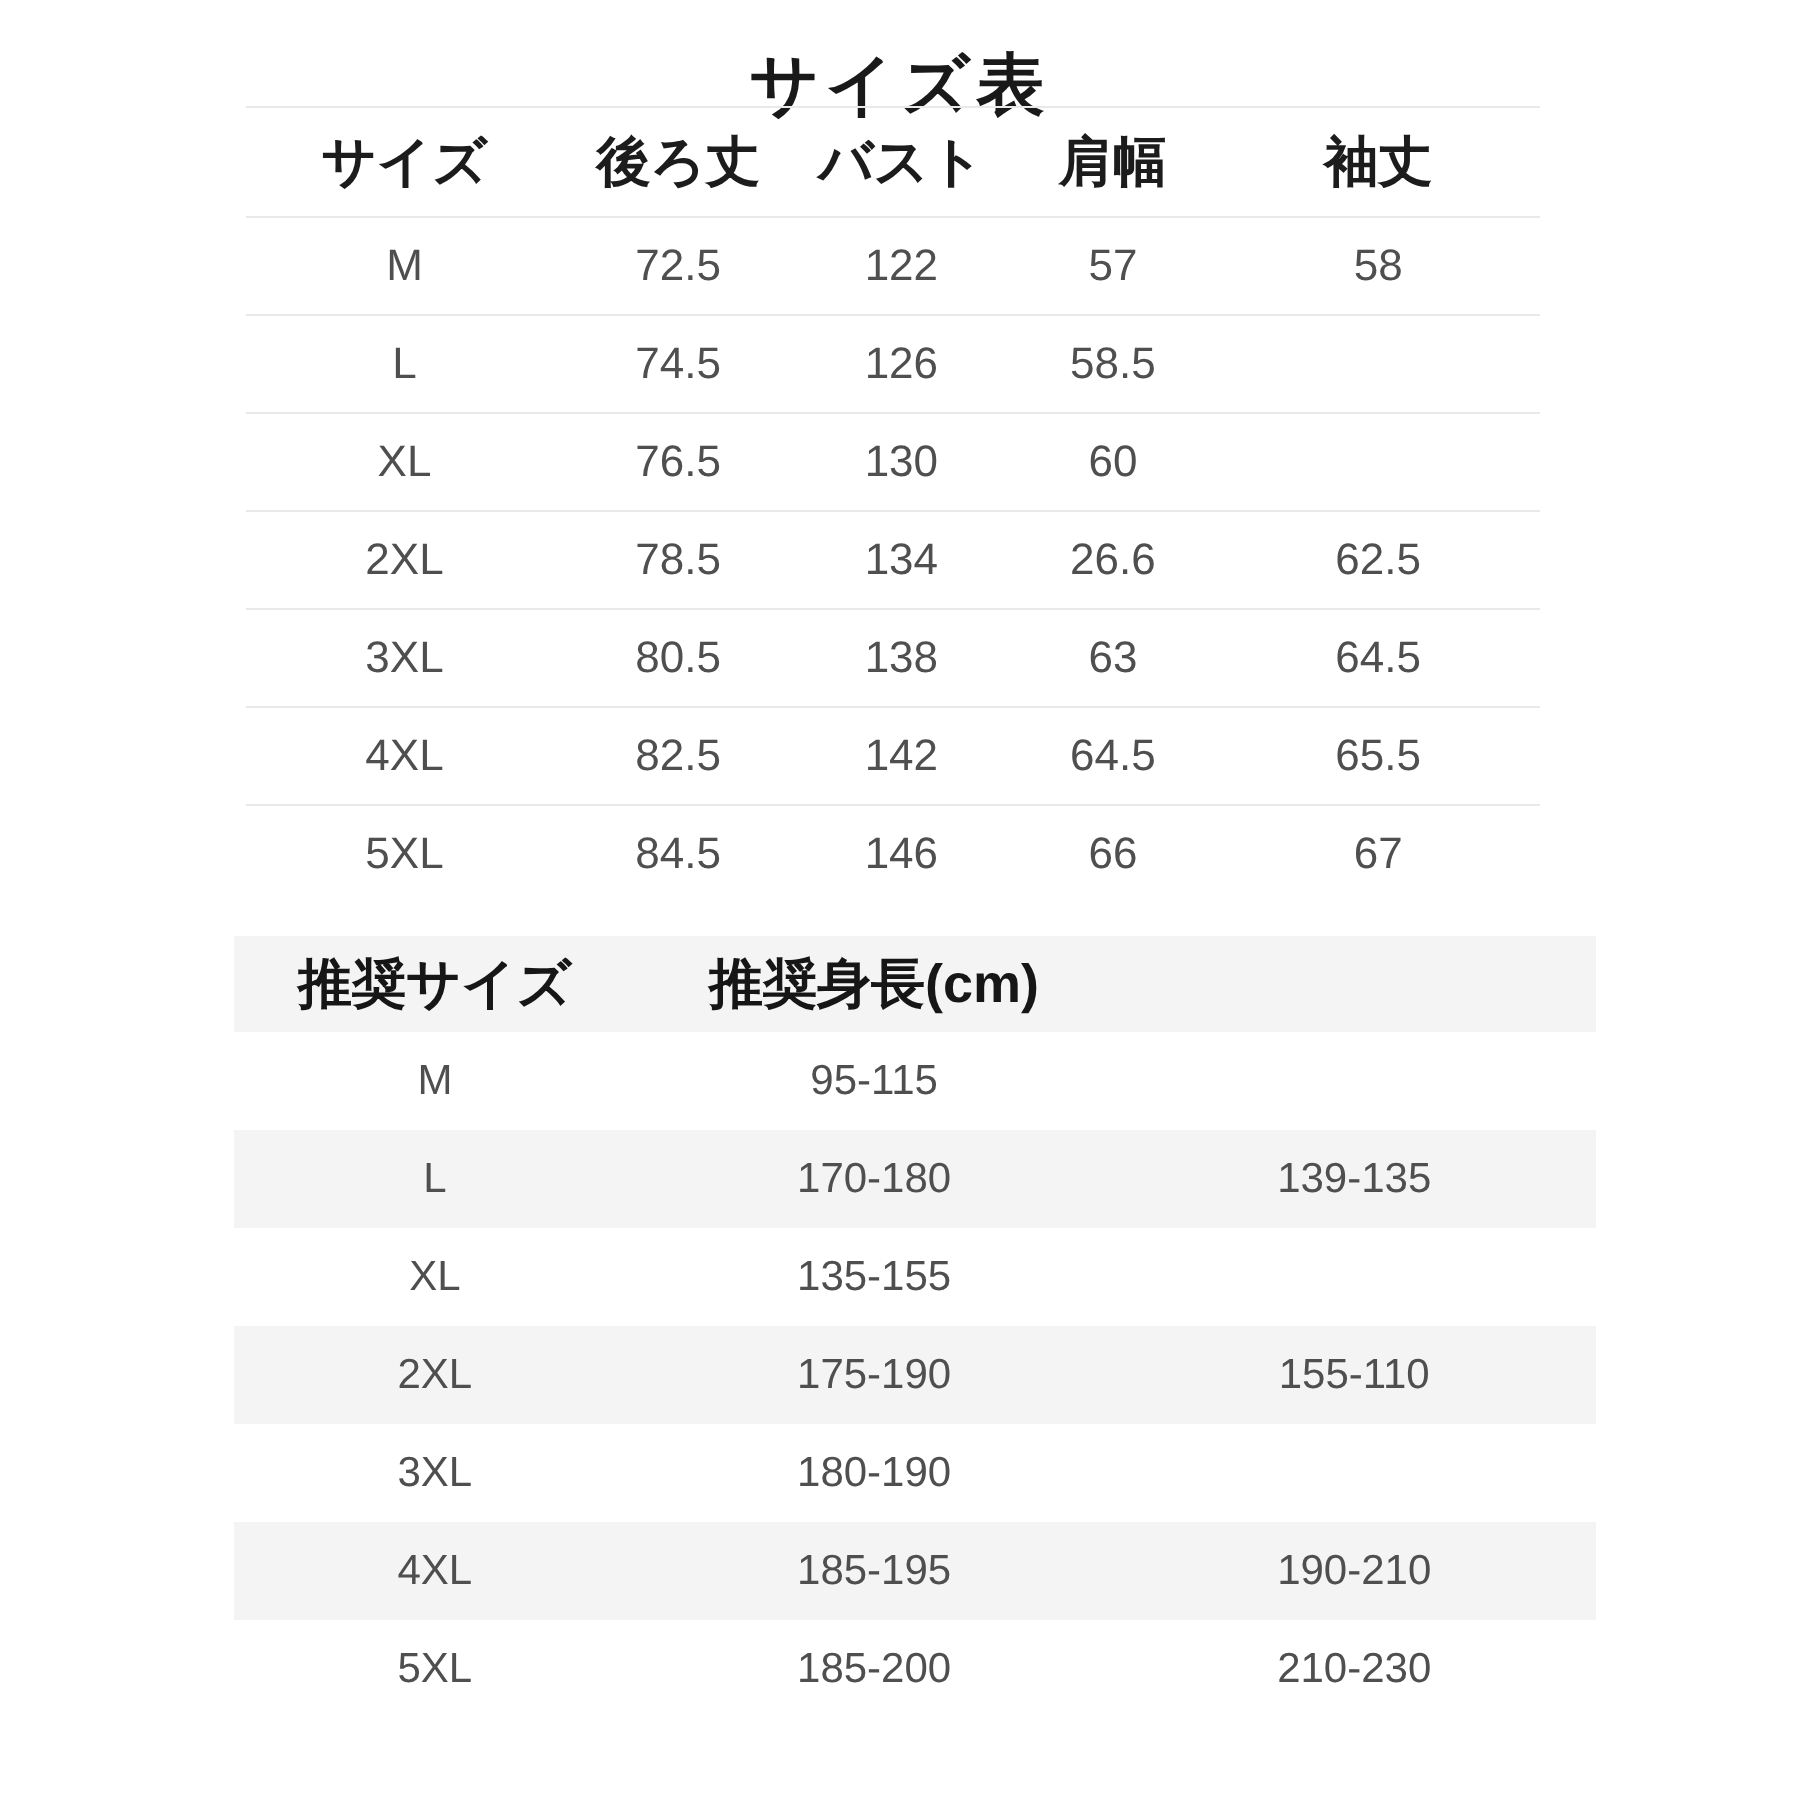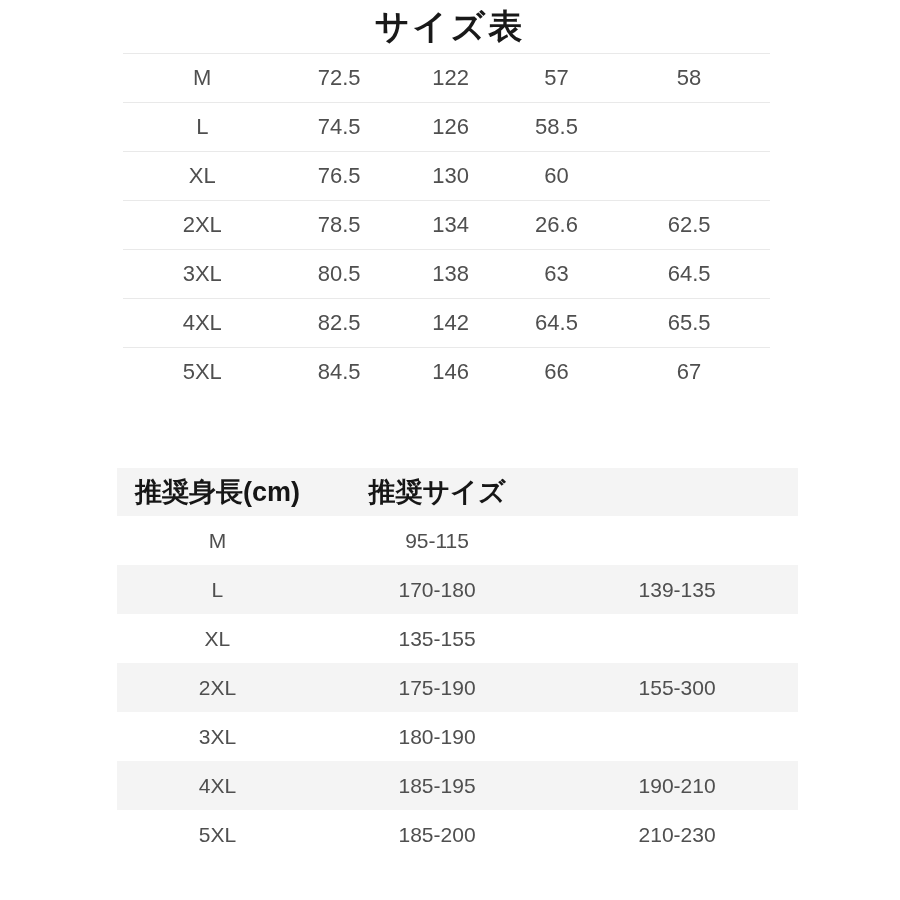--- a/index.html
+++ b/index.html
@@ -1,21 +1,21 @@
 <!DOCTYPE html>
 <html><head>
 <meta charset="utf-8">
 <style>
   html,body { margin:0; padding:0; background:#ffffff; }
   .page {
     position:relative; width:900px; height:900px; background:#ffffff;
     font-family:"Liberation Sans","DejaVu Sans",sans-serif; overflow:hidden;
   }
   .title {
-    position:absolute; top:0; left:0; width:900px; margin:0; padding-top:4px;
+    position:absolute; top:0; left:0; width:900px; margin:0; padding-top:20px;
     text-align:center; font-size:34px; font-weight:bold; color:#191919;
     letter-spacing:3px;
   }
   
   .t1 { position:absolute; left:123px; top:53px; width:647px; }
   .t1-row {
     display:grid; grid-template-columns:24.5% 17.8% 16.7% 16% 25%;
     align-items:center; text-align:center; height:48px;
     border-top:1px solid #e9e9e9;
   }
@@ -34,20 +34,27 @@
   .t2-row.stripe { background:#f4f4f4; }
 </style>
 </head>
 <body>
 
 <div class="page">
 
   <h1 class="title">サイズ表</h1>
 
   <div class="t1">
+    <div class="t1-row hdr">
+      <div class="cell">サイズ</div>
+      <div class="cell">後ろ丈</div>
+      <div class="cell">バスト</div>
+      <div class="cell">肩幅</div>
+      <div class="cell">袖丈</div>
+    </div>
     <div class="t1-row">
       <div class="cell">M</div>
       <div class="cell">72.5</div>
       <div class="cell">122</div>
       <div class="cell">57</div>
       <div class="cell">58</div>
     </div>
     <div class="t1-row">
       <div class="cell">L</div>
       <div class="cell">74.5</div>
@@ -85,40 +92,40 @@
       <div class="cell">5XL</div>
       <div class="cell">84.5</div>
       <div class="cell">146</div>
       <div class="cell">66</div>
       <div class="cell">67</div>
     </div>
   </div>
 
   <div class="t2">
     <div class="t2-row hdr">
+      <div class="cell">推奨サイズ</div>
       <div class="cell">推奨身長(cm)</div>
-      <div class="cell">推奨サイズ</div>
     </div>
     <div class="t2-row">
       <div class="cell">M</div>
       <div class="cell">95-115</div>
     </div>
     <div class="t2-row stripe">
       <div class="cell">L</div>
       <div class="cell">170-180</div>
       <div class="cell">139-135</div>
     </div>
     <div class="t2-row">
       <div class="cell">XL</div>
       <div class="cell">135-155</div>
     </div>
     <div class="t2-row stripe">
       <div class="cell">2XL</div>
       <div class="cell">175-190</div>
-      <div class="cell">155-300</div>
+      <div class="cell">155-110</div>
     </div>
     <div class="t2-row">
       <div class="cell">3XL</div>
       <div class="cell">180-190</div>
     </div>
     <div class="t2-row stripe">
       <div class="cell">4XL</div>
       <div class="cell">185-195</div>
       <div class="cell">190-210</div>
     </div>

